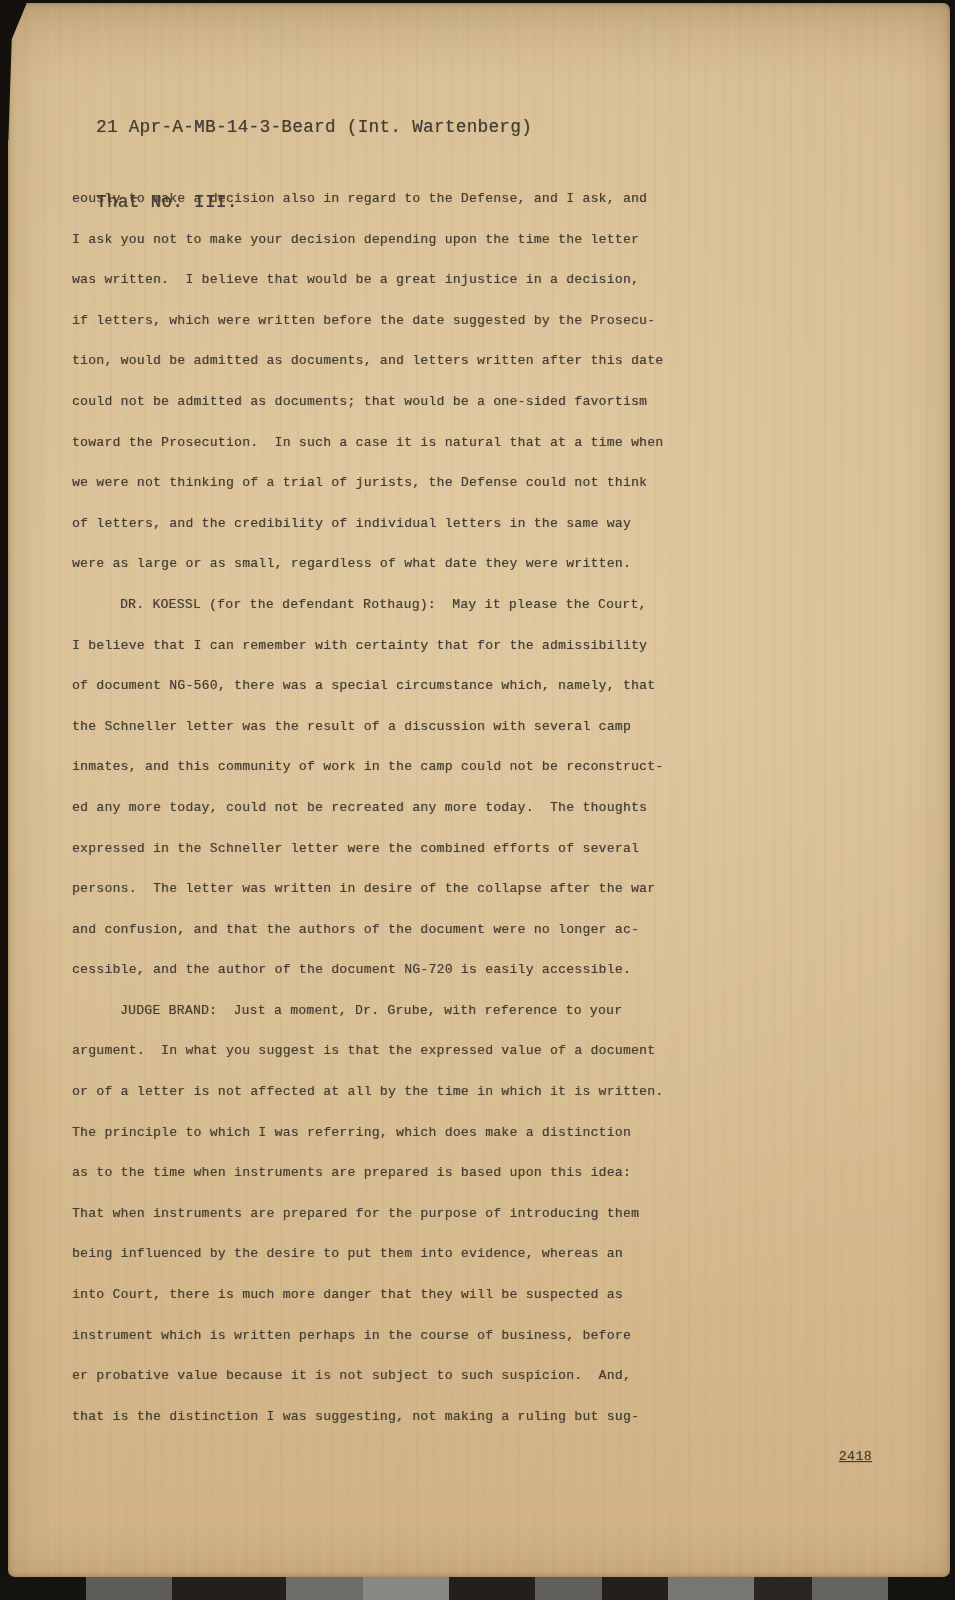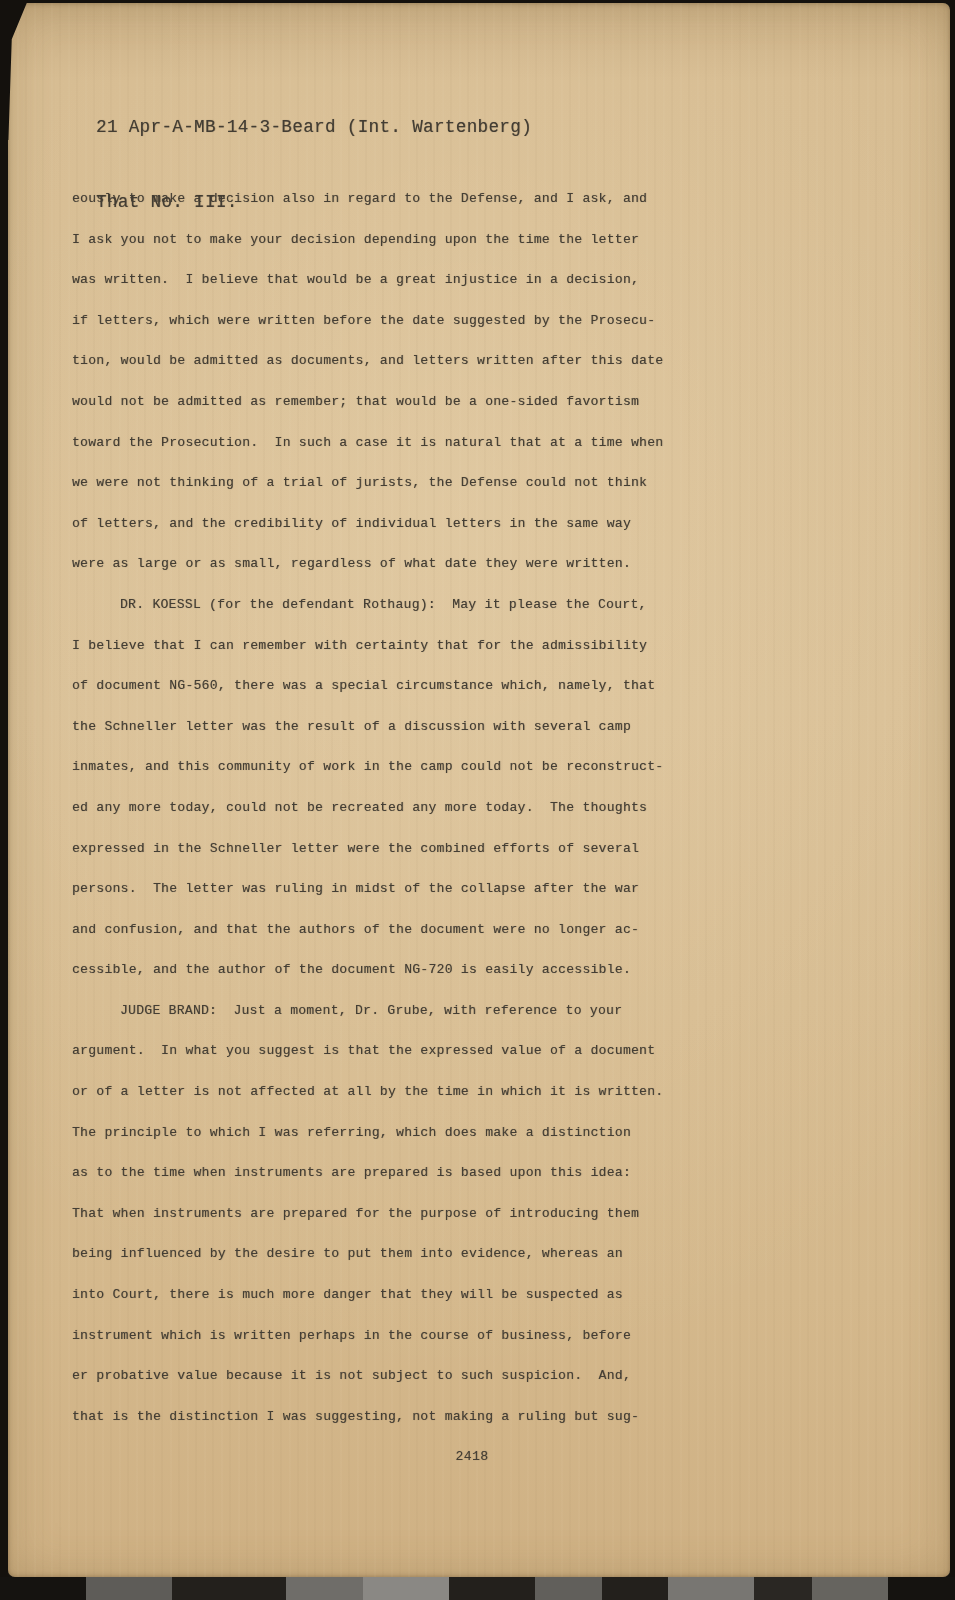--- a/index.html
+++ b/index.html
@@ -43,51 +43,51 @@
     color:#433d33; white-space:pre;
     text-shadow:0.4px 0.3px 0.7px rgba(62,55,45,0.55);
   }
   .bodytext {
     position:absolute; left:64px; top:176px; width:800px;
     font-size:13px; color:#443e34; letter-spacing:.3px;
     text-shadow:0.4px 0.3px 0.7px rgba(62,55,45,0.5);
   }
   .bodytext .line { line-height:40.6px; height:40.6px; white-space:pre; }
   .bodytext .line.indent { padding-left:48px; }
-  .page-num { line-height:40px; text-align:center; white-space:pre; letter-spacing:.5px; }
+  .page-num { line-height:40px; text-align:right; white-space:pre; letter-spacing:.5px;text-decoration:underline; }
 </style>
 </head>
 <body>
 
 <div class="page">
   <div class="header">
     <div>21 Apr-A-MB-14-3-Beard (Int. Wartenberg)</div>
     <div>That No. III.</div>
   </div>
 
   <div class="bodytext">
 
   <div class="line">eously to make a decision also in regard to the Defense, and I ask, and</div>
       <div class="line">I ask you not to make your decision depending upon the time the letter</div>
       <div class="line">was written.  I believe that would be a great injustice in a decision,</div>
       <div class="line">if letters, which were written before the date suggested by the Prosecu-</div>
       <div class="line">tion, would be admitted as documents, and letters written after this date</div>
-      <div class="line">would not be admitted as remember; that would be a one-sided favortism</div>
+      <div class="line">could not be admitted as documents; that would be a one-sided favortism</div>
       <div class="line">toward the Prosecution.  In such a case it is natural that at a time when</div>
       <div class="line">we were not thinking of a trial of jurists, the Defense could not think</div>
       <div class="line">of letters, and the credibility of individual letters in the same way</div>
       <div class="line">were as large or as small, regardless of what date they were written.</div>
       <div class="line indent">DR. KOESSL (for the defendant Rothaug):  May it please the Court,</div>
       <div class="line">I believe that I can remember with certainty that for the admissibility</div>
       <div class="line">of document NG-560, there was a special circumstance which, namely, that</div>
       <div class="line">the Schneller letter was the result of a discussion with several camp</div>
       <div class="line">inmates, and this community of work in the camp could not be reconstruct-</div>
       <div class="line">ed any more today, could not be recreated any more today.  The thoughts</div>
       <div class="line">expressed in the Schneller letter were the combined efforts of several</div>
-      <div class="line">persons.  The letter was ruling in midst of the collapse after the war</div>
+      <div class="line">persons.  The letter was written in desire of the collapse after the war</div>
       <div class="line">and confusion, and that the authors of the document were no longer ac-</div>
       <div class="line">cessible, and the author of the document NG-720 is easily accessible.</div>
       <div class="line indent">JUDGE BRAND:  Just a moment, Dr. Grube, with reference to your</div>
       <div class="line">argument.  In what you suggest is that the expressed value of a document</div>
       <div class="line">or of a letter is not affected at all by the time in which it is written.</div>
       <div class="line">The principle to which I was referring, which does make a distinction</div>
       <div class="line">as to the time when instruments are prepared is based upon this idea:</div>
       <div class="line">That when instruments are prepared for the purpose of introducing them</div>
       <div class="line">being influenced by the desire to put them into evidence, whereas an</div>
       <div class="line">into Court, there is much more danger that they will be suspected as</div>

